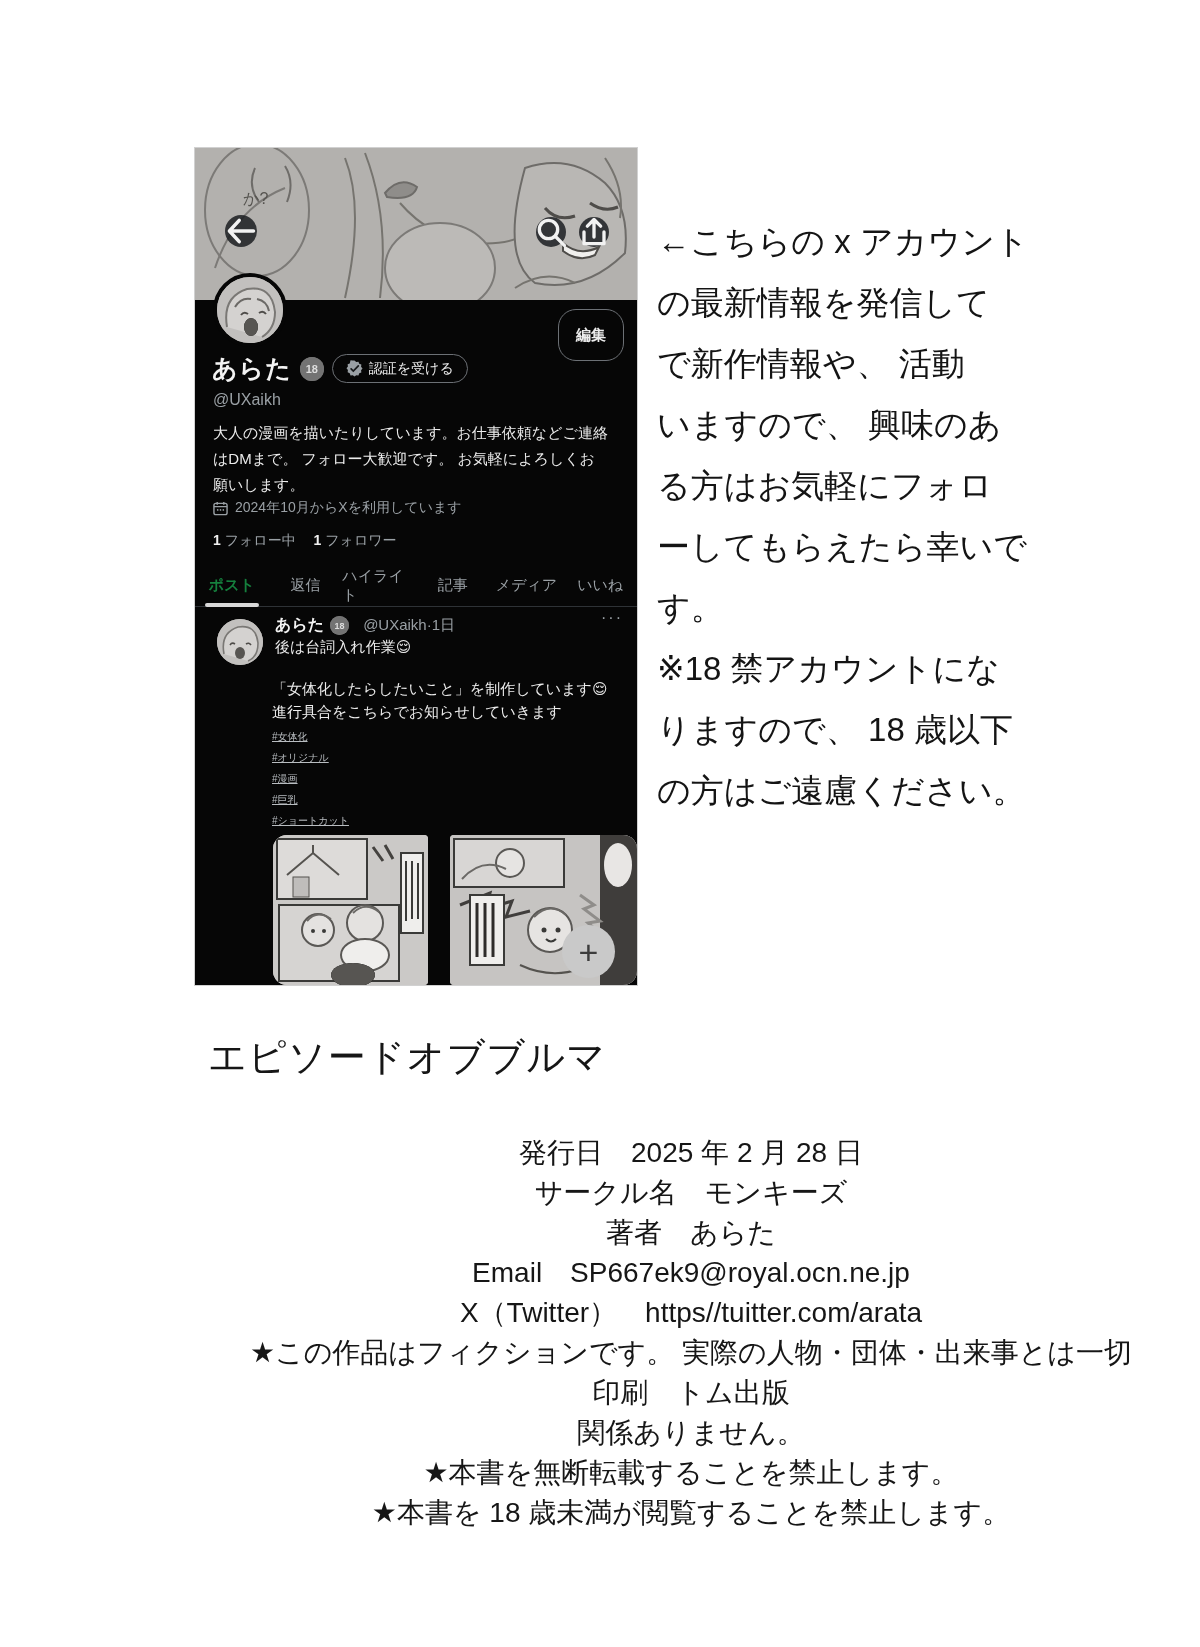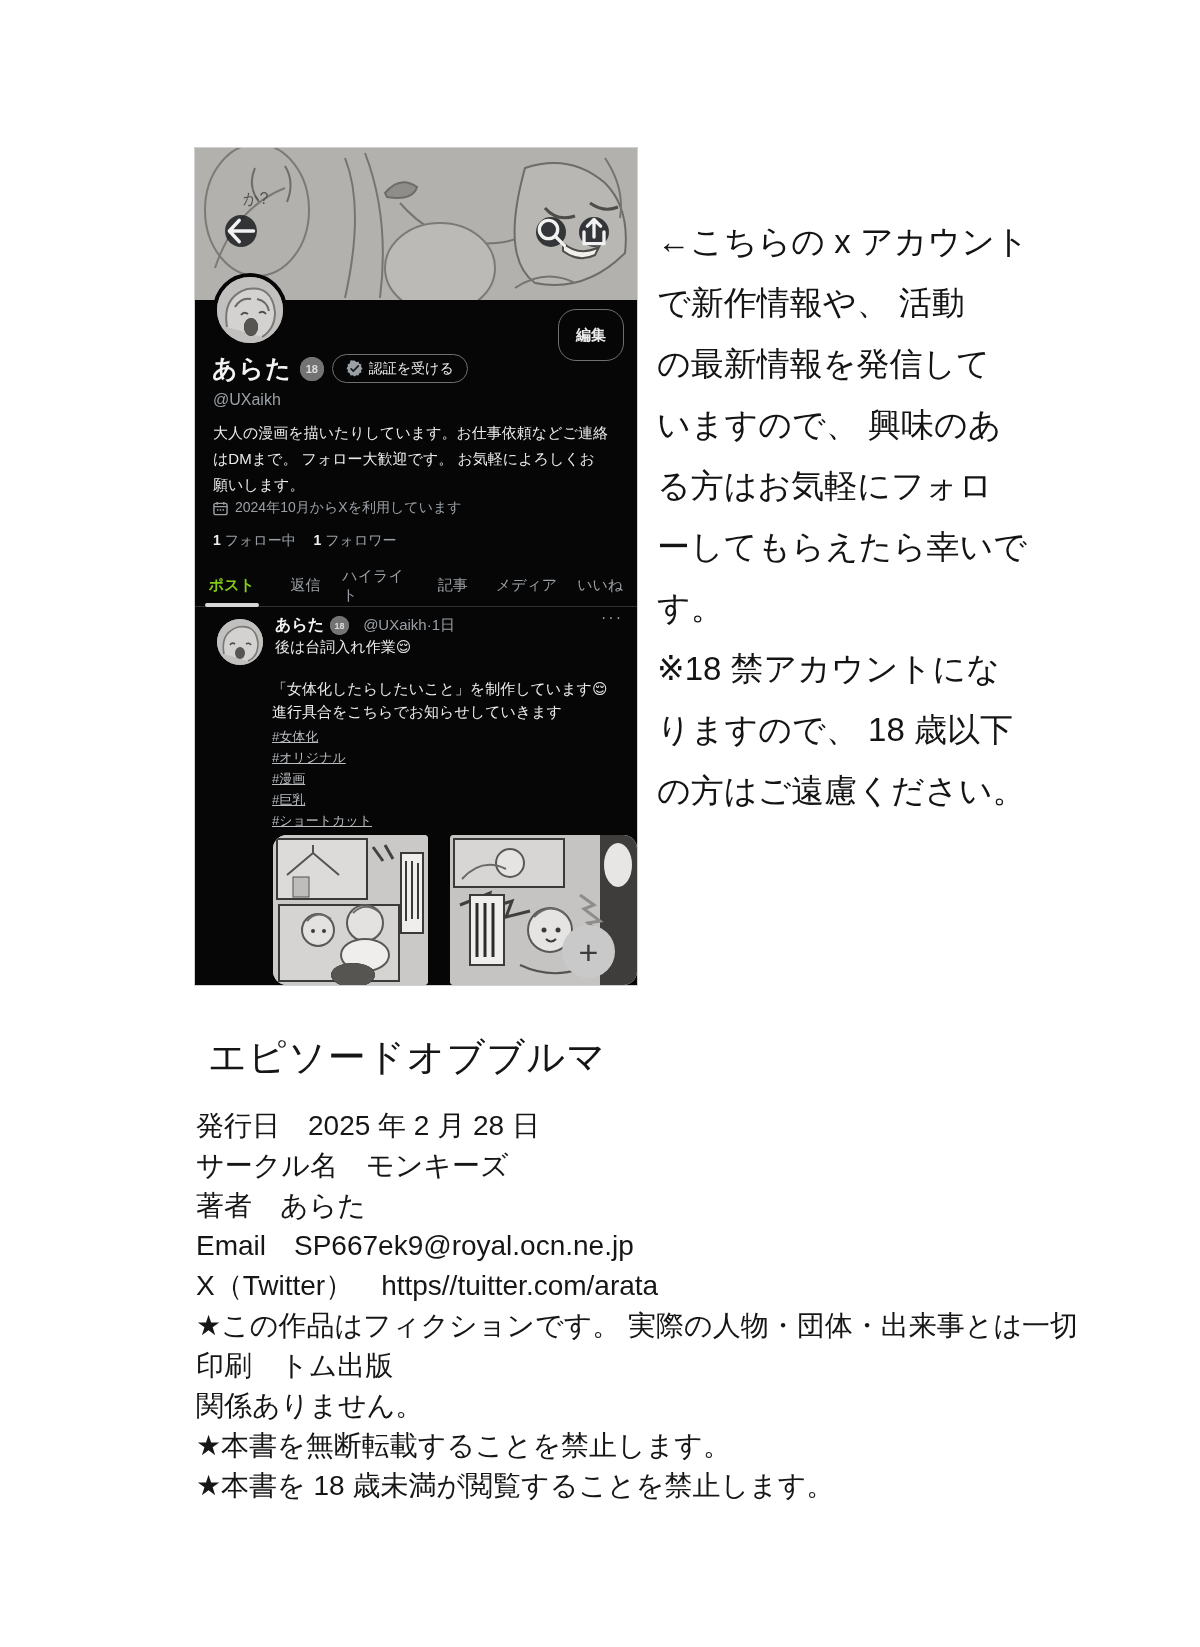--- a/index.html
+++ b/index.html
@@ -50,52 +50,52 @@
   .joined-row{position:absolute;left:18px;top:351px;display:flex;align-items:center;gap:7px;color:#9aa0a5;font-size:14px;}
   .follow-row{position:absolute;left:18px;top:384px;font-size:14px;color:#9aa0a5;}
   .follow-row .cnt{color:#f0f0f0;font-weight:bold;}
   .follow-row .sp{display:inline-block;width:14px;}
   .tabs{
     position:absolute;left:0;top:417px;width:442px;height:41px;display:flex;
     border-bottom:1px solid #2e3236;
   }
   .tab{flex:1;display:flex;align-items:center;justify-content:center;position:relative;
     color:#9aa0a5;font-size:15px;cursor:pointer;}
-  .tab.active{color:#84cc16;font-weight:bold;}
+  .tab.active{color:#15803d;font-weight:bold;}
   .tab.active .underline{
     position:absolute;left:50%;transform:translateX(-50%);bottom:-1px;width:54px;height:4px;
     border-radius:2px;background:#d8d8d8;
   }
   .post{position:absolute;left:0;top:459px;width:442px;}
   .post-avatar{position:absolute;left:22px;top:12px;width:46px;height:46px;border-radius:50%;
     background:#b5b3b1;overflow:hidden;}
   .more-dots{position:absolute;right:14px;top:2px;color:#9aa0a5;font-size:16px;letter-spacing:2px;cursor:pointer;}
   .post-head{position:absolute;left:80px;top:8px;display:flex;align-items:center;gap:6px;white-space:nowrap;}
   .post-head .pname{font-size:16px;font-weight:bold;color:#f3f3f3;}
   .post-head .pmeta{font-size:15px;color:#9aa0a5;margin-left:8px;}
   .ptext{position:absolute;left:80px;top:31px;font-size:15px;color:#ececec;}
   .pbody{position:absolute;left:77px;top:70px;font-size:15px;line-height:23px;color:#ececec;}
-  .ptags{position:absolute;left:77px;top:119px;font-size:13px;line-height:21px;}
+  .ptags{position:absolute;left:77px;top:119px;font-size:10px;line-height:21px;}
   .ptags .tag{display:block;color:#b9bdc1;text-decoration:underline;cursor:pointer;}
   .img{position:absolute;top:687px;height:150px;background:#c9c7c5;overflow:hidden;cursor:pointer;}
   .img svg{display:block;width:100%;height:100%;}
   .img.left{left:78px;width:155px;border-radius:14px 4px 4px 14px;}
   .img.right{left:255px;width:187px;border-radius:4px 14px 14px 4px;}
   .fab{
     position:absolute;left:367px;top:777px;width:53px;height:53px;border-radius:50%;
     background:#c9c9c9;border:none;color:#3c3c3c;font-size:34px;line-height:50px;text-align:center;
     padding:0;cursor:pointer;font-family:inherit;
   }
   
   .note{position:absolute;left:657px;top:211px;width:530px;color:#141414;}
   .note div{font-size:33px;line-height:61px;white-space:nowrap;}
   
   .colophon{position:absolute;left:196px;top:1020px;width:990px;color:#161616;}
   .colophon h1{margin:12px;font-size:38px;font-weight:400;letter-spacing:1px;}
-  .clines{margin-top:23px;}
+  .clines{margin-top:50px;text-align:center;}
   .clines div{font-size:28px;line-height:40px;white-space:nowrap;}
   
   .wicon{stroke:#f2f2f2;fill:none;stroke-width:2;stroke-linecap:round;stroke-linejoin:round;}
 </style>
 </head>
 <body>
 
 <div>
 
   <section class="phone">
@@ -276,22 +276,22 @@
         <path d="M130 60 l14 10 l-10 4 l16 12 l-12 2 l14 12" stroke="#8f8d8a" stroke-width="3" fill="none"></path>
         <path d="M70 130 q 30 14 60 4" stroke="#55534f" stroke-width="2" fill="none"></path>
       </svg>
     </div>
 
     <button class="fab">+</button>
   </section>
 
   <aside class="note">
     <div>←こちらの x アカウント</div>
+    <div>の最新情報を発信して</div>
     <div>で新作情報や、 活動</div>
-    <div>の最新情報を発信して</div>
     <div>いますので、 興味のあ</div>
     <div>る方はお気軽にフォロ</div>
     <div>ーしてもらえたら幸いで</div>
     <div>す。</div>
     <div>※18 禁アカウントにな</div>
     <div>りますので、 18 歳以下</div>
     <div>の方はご遠慮ください。</div>
   </aside>
 
   <section class="colophon">

